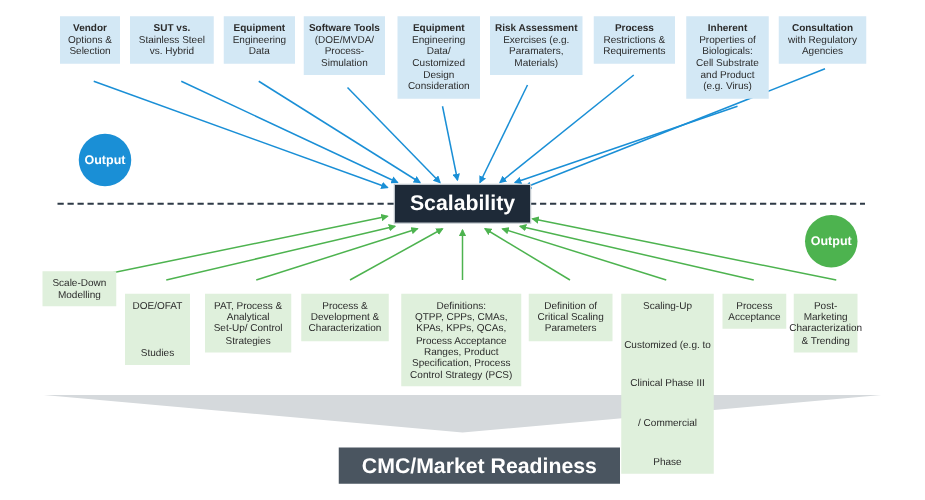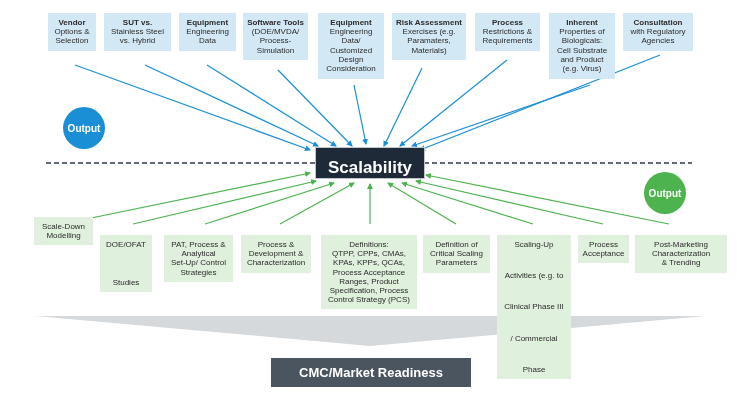--- a/index.html
+++ b/index.html
@@ -11,24 +11,24 @@
   .box span { display:block; }
   .box .t { font-weight:bold; }
   .in  { background:#d3e8f5; }
   .out { background:#dff0dc; }
   #lines { position:absolute; left:0; top:0; }
   .circle { position:absolute; width:42px; height:42px; border-radius:50%;
             color:#fff; font-weight:bold; font-size:10px; display:flex;
             align-items:center; justify-content:center; }
   .center { position:absolute; left:316px; top:148px; width:108px; height:30px;
             background:#1e2a38; color:#fff; font-weight:bold; font-size:17px;
-            display:flex; align-items:flex-end; justify-content:center;
+            display:flex; align-items:center; justify-content:center;
             box-shadow:0 0 0 1px #bfc6cc; }
-  .cmc { position:absolute; left:271px; top:358px; width:200px; height:29px;
-         background:#4a5560; color:#fff; font-weight:bold; font-size:13px;
+  .cmc { position:absolute; left:271px; top:358px; width:225px; height:29px;
+         background:#4a5560; color:#fff; font-weight:bold; font-size:17px;
          display:flex; align-items:center; justify-content:center; }
 </style>
 </head>
 <body>
 
 <svg id="lines" width="740" height="400">
   <defs>
     <marker id="ab" viewBox="0 0 6 6" refX="5" refY="3" markerWidth="5" markerHeight="5" orient="auto">
       <path d="M0,0 L6,3 L0,6 z" fill="#1a8fd6"></path>
     </marker>
@@ -158,30 +158,30 @@
       <span>Specification, Process</span>
       <span>Control Strategy (PCS)</span>
     </div>
     <div class="box out" style="left: 423px; top: 235px; width: 67px; min-height: 37px;">
       <span>Definition of</span>
       <span>Critical Scaling</span>
       <span>Parameters</span>
     </div>
     <div class="box out" style="left: 497px; top: 235px; width: 74px; min-height: 54px; gap: 22px;">
       <span>Scaling-Up</span>
-      <span>Activities (e.g. to</span>
+      <span>Customized (e.g. to</span>
       <span>Clinical Phase III</span>
       <span>/ Commercial</span>
       <span>Phase</span>
     </div>
     <div class="box out" style="left: 578px; top: 235px; width: 51px; min-height: 28px;">
       <span>Process</span>
       <span>Acceptance</span>
     </div>
-    <div class="box out" style="left: 635px; top: 235px; width: 92px; min-height: 37px;">
+    <div class="box out" style="left: 635px; top: 235px; width: 51px; min-height: 37px;">
       <span>Post-Marketing</span>
       <span>Characterization</span>
       <span>&amp; Trending</span>
     </div>
   </div>
 
 <div class="cmc">
   <span>CMC/Market Readiness</span>
 </div>
 

